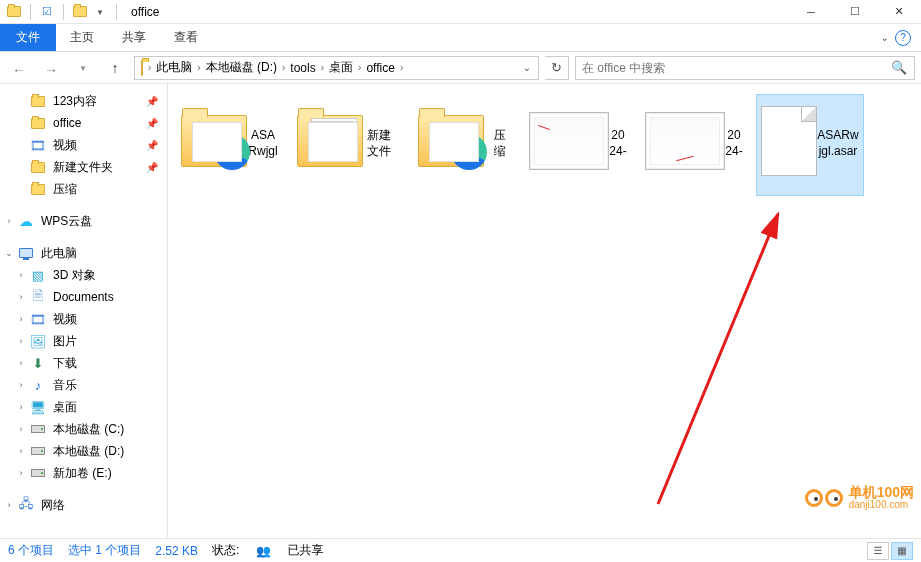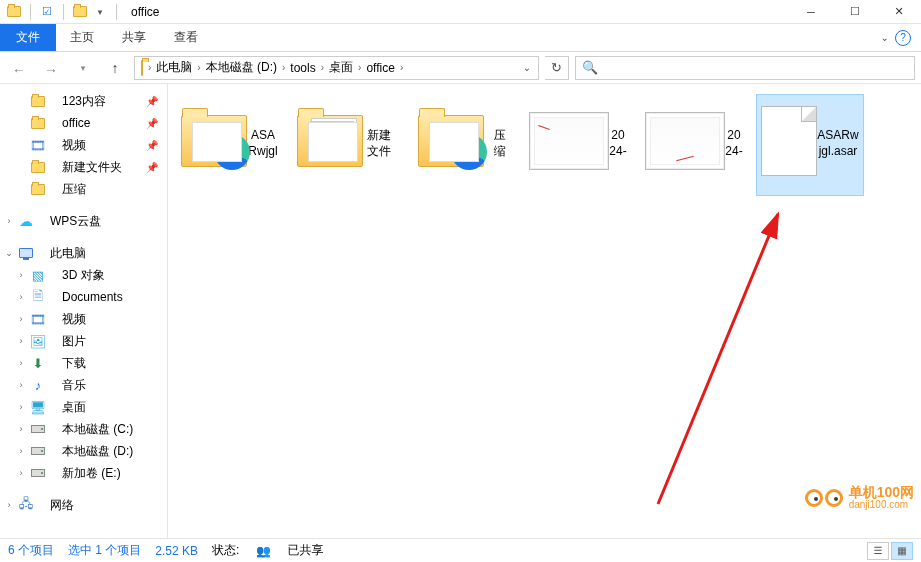--- a/index.html
+++ b/index.html
@@ -34,21 +34,21 @@
 .crumb-sep { color: #666; font-size: 10px; padding: 0 1px; cursor: pointer; }
 .addr-drop { margin-left: auto; width: 18px; text-align: center; color: #555; cursor: pointer; font-size: 10px; }
 .addr-refresh { width: 24px; height: 24px; border: 1px solid #ccc; border-left: none; display: flex; align-items: center; justify-content: center; cursor: pointer; font-size: 13px; color: #555; }
 .search-box { width: 340px; height: 24px; border: 1px solid #ccc; display: flex; align-items: center; padding: 0 6px; color: #888; }
 .search-box input { border: none; outline: none; flex: 1; font-size: 12px; color: #333; background: transparent; }
 .search-icon { color: #555; cursor: pointer; font-size: 13px; }
 
 
 .main { display: flex; height: 454px; }
 .sidebar { width: 168px; border-right: 1px solid #e5e5e5; overflow-y: auto; padding-top: 6px; }
-.tree-item { display: flex; align-items: center; height: 22px; padding-left: 18px; gap: 16px; font-size: 12px; cursor: pointer; position: relative; }
+.tree-item { display: flex; align-items: center; height: 22px; padding-left: 18px; gap: 7px; font-size: 12px; cursor: pointer; position: relative; }
 .tree-item.l2 { padding-left: 30px; }
 .tree-item .exp { position: absolute; left: 4px; font-size: 9px; color: #666; width: 10px; text-align: center; }
 .tree-item.l2 .exp { left: 16px; }
 .tree-spacer { height: 10px; }
 .pin { margin-left: auto; margin-right: 8px; color: #888; font-size: 10px; }
 .sb-icon { width: 16px; height: 16px; display: inline-flex; align-items: center; justify-content: center; font-size: 13px; }
 
 
 .content { flex: 1; padding: 10px 8px; position: relative; }
 .items-grid { display: flex; flex-wrap: wrap; gap: 6px 8px; align-content: flex-start; }
@@ -153,20 +153,21 @@
     <span class="crumb-sep">›</span>
     <span class="crumb">桌面</span>
     <span class="crumb-sep">›</span>
     <span class="crumb">office</span>
     <span class="crumb-sep">›</span>
     <span class="addr-drop">⌄</span>
   </div>
   <div class="addr-refresh">↻</div>
 
   <div class="search-box">
+    <input placeholder="在 office 中搜索" style="">
     <span class="search-icon">🔍</span>
   </div>
 </div>
 
 <div class="main">
   <div class="sidebar">
 
     <div class="tree-item l2">
         <span class="sb-icon">
           <span class="folder-glyph"></span>

